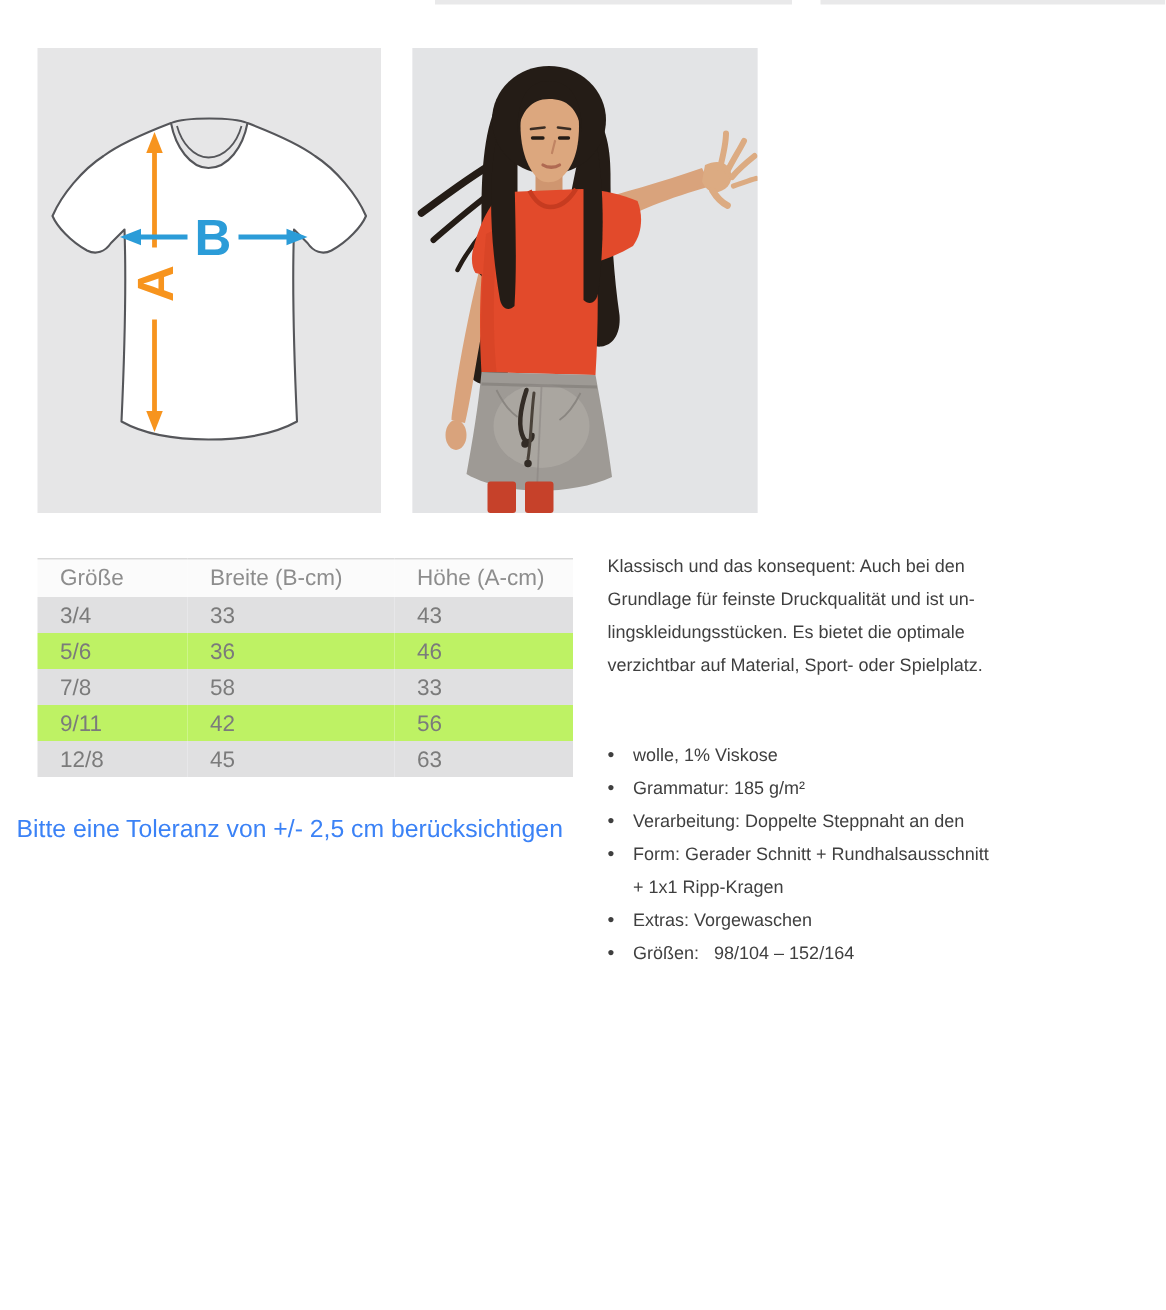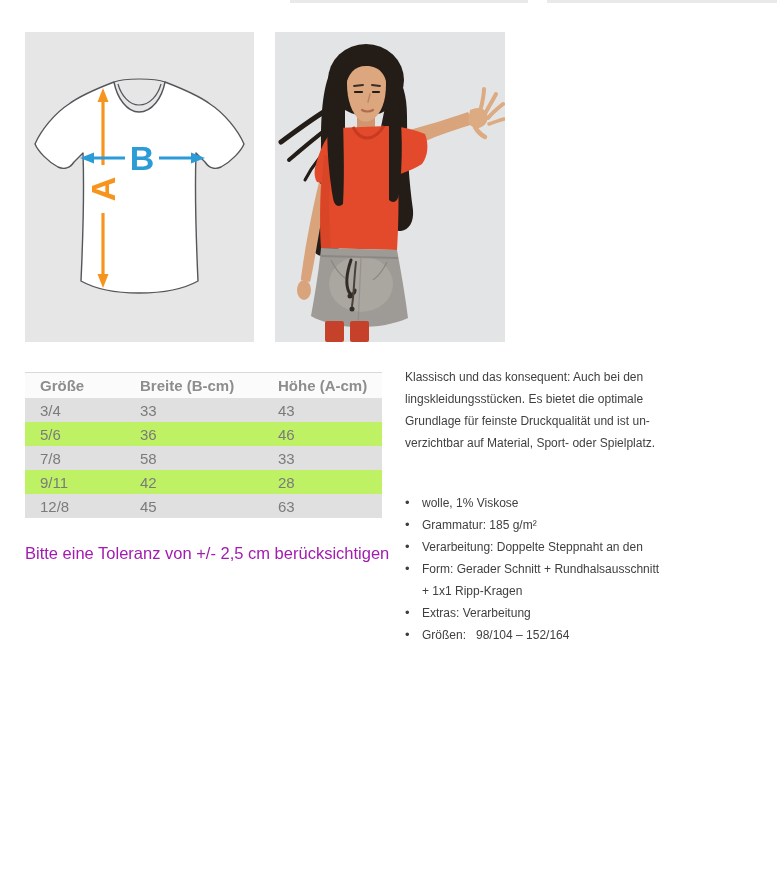--- a/index.html
+++ b/index.html
@@ -19,30 +19,30 @@
   table.size-table{
     position:absolute;left:25px;top:372px;width:357px;
     border-collapse:collapse;table-layout:fixed;
     border-top:1px solid #d9d9d9;
     font-size:15px;
   }
   table.size-table col.c1{width:100px;}
   table.size-table col.c2{width:138px;}
   table.size-table col.c3{width:119px;}
   table.size-table th{
-    height:25px;background:#fbfbfb;color:#8d8d8d;font-weight:700;
+    height:25px;background:#fbfbfb;color:#8d8d8d;font-weight:400;
     text-align:left;padding:0 0 0 15px;
   }
   table.size-table td{height:24px;color:#7b7b7b;padding:0 0 0 15px;}
   table.size-table tbody tr.stripe-dark{background:#e0e0e1;}
   table.size-table tbody tr.stripe-light{background:#bef264;}
 
   .tolerance-note{
-    position:absolute;left:25px;top:542px;width:380px;
-    font-size:16.5px;line-height:22px;color:#a21caf;white-space:nowrap;
+    position:absolute;left:11px;top:542px;width:380px;
+    font-size:16.5px;line-height:22px;color:#3b82f6;white-space:nowrap;
   }
 
   .description{position:absolute;left:405px;top:366px;width:372px;color:#3f3f3f;}
   .description .line{height:22px;line-height:22px;font-size:12px;white-space:nowrap;}
   .description .para{margin:0 0 38px 0;}
   .bullet-item{display:flex;}
   .bullet-item .dot{
     width:17px;flex:0 0 17px;font-size:13px;line-height:22px;color:#3f3f3f;
   }
   .bullet-item .btext{flex:1;}
@@ -178,37 +178,37 @@
         <td>46</td>
       </tr>
       <tr class="stripe-dark">
         <td>7/8</td>
         <td>58</td>
         <td>33</td>
       </tr>
       <tr class="stripe-light">
         <td>9/11</td>
         <td>42</td>
-        <td>28</td>
+        <td>56</td>
       </tr>
       <tr class="stripe-dark">
         <td>12/8</td>
         <td>45</td>
         <td>63</td>
       </tr>
     </tbody>
   </table>
 
   <div class="tolerance-note">Bitte eine Toleranz von +/- 2,5 cm berücksichtigen</div>
 
   <div class="description">
     <div class="para">
       <div class="line">Klassisch und das konsequent: Auch bei den</div>
+      <div class="line">Grundlage für feinste Druckqualität und ist un-</div>
       <div class="line">lingskleidungsstücken. Es bietet die optimale</div>
-      <div class="line">Grundlage für feinste Druckqualität und ist un-</div>
       <div class="line">verzichtbar auf Material, Sport- oder Spielplatz.</div>
     </div>
     <div class="bullets">
       <div class="bullet-item">
         <span class="dot">•</span>
         <span class="btext">
           <div class="line">wolle, 1% Viskose</div>
         </span>
       </div>
       <div class="bullet-item">
@@ -226,21 +226,21 @@
       <div class="bullet-item">
         <span class="dot">•</span>
         <span class="btext">
           <div class="line">Form: Gerader Schnitt + Rundhalsausschnitt</div>
           <div class="line">+ 1x1 Ripp-Kragen</div>
         </span>
       </div>
       <div class="bullet-item">
         <span class="dot">•</span>
         <span class="btext">
-          <div class="line">Extras: Verarbeitung</div>
+          <div class="line">Extras: Vorgewaschen</div>
         </span>
       </div>
       <div class="bullet-item">
         <span class="dot">•</span>
         <span class="btext">
           <div class="line">Größen:&nbsp;&nbsp;&nbsp;98/104 – 152/164</div>
         </span>
       </div>
     </div>
   </div>

